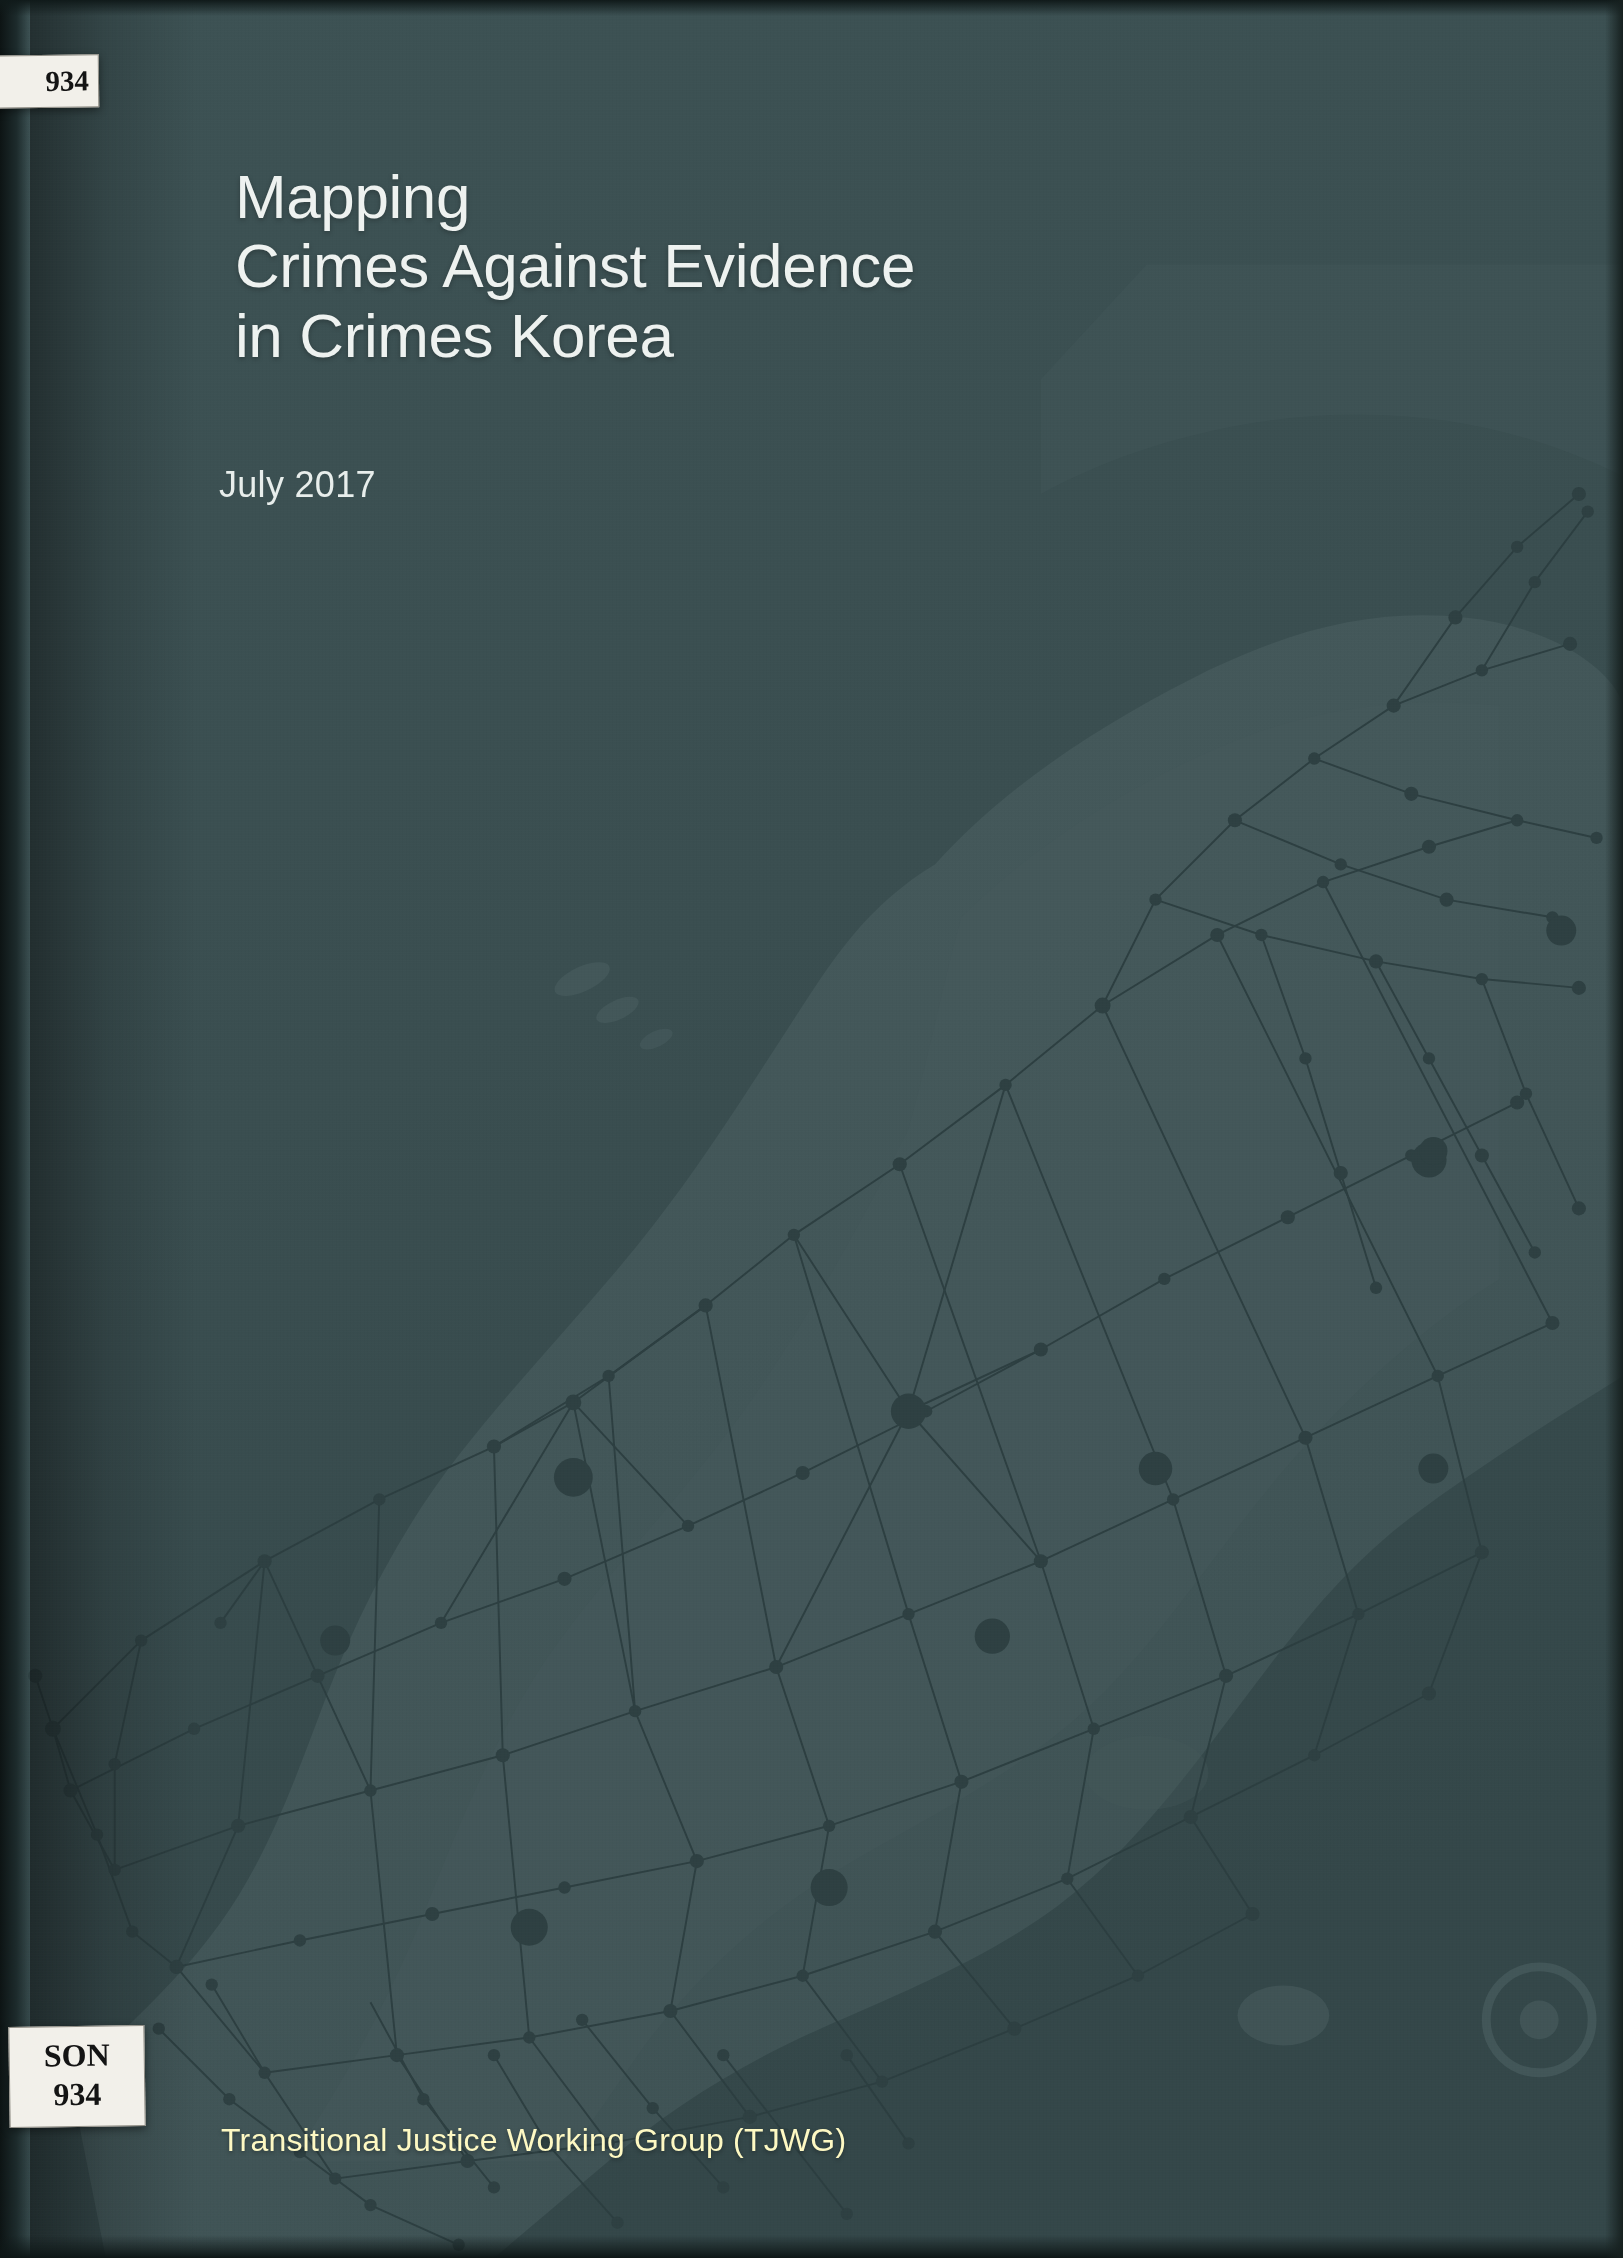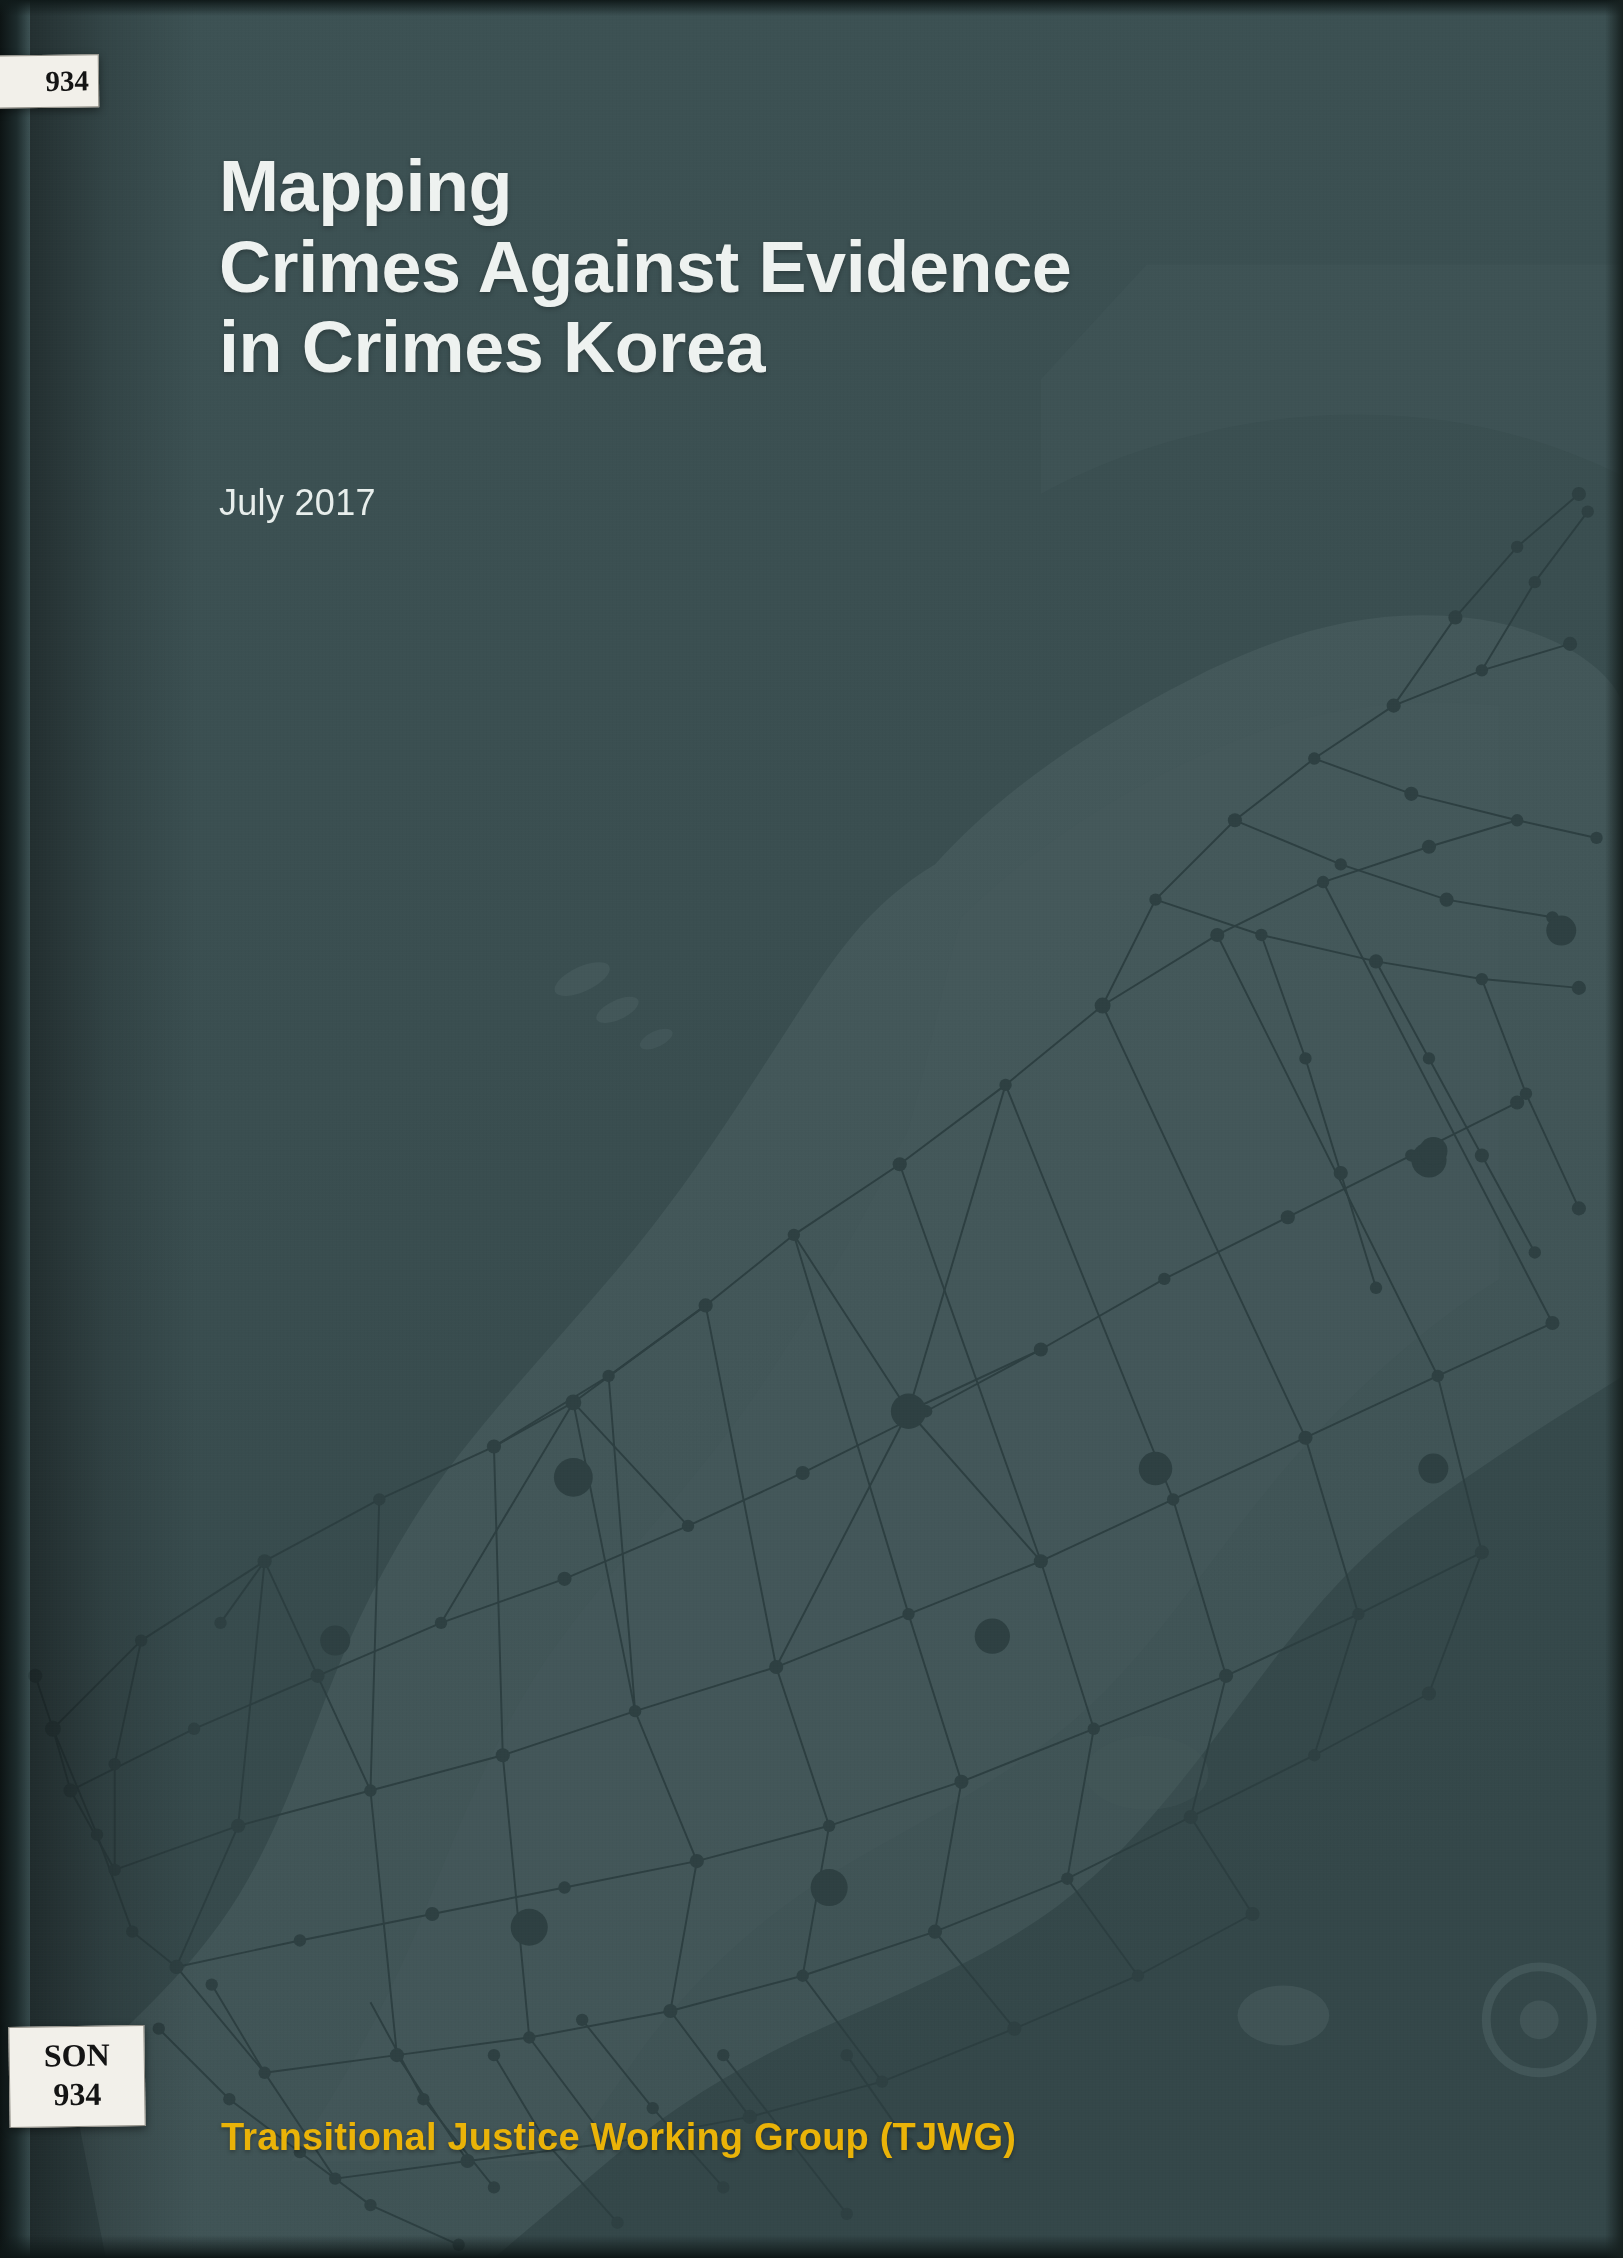--- a/index.html
+++ b/index.html
@@ -84,25 +84,25 @@
   
   .title-block {
     position: absolute;
     left: 219px;
     top: 146px;
     z-index: 20;
     width: 1279px;
   }
   .main-title {
     color: #eef2f0;
-    font-size: 72px;
-    font-weight: bold;
+    font-size: 62px;
+    font-weight: normal;
     line-height: 1.12;
     letter-spacing: -0.4px;
-    margin: 0;
+    margin: 16px;
     text-shadow: 0 1.8px 5.3px rgba(0,0,0,0.25);
   }
   .main-title .line { display: block; }
 
   .subtitle {
     margin-top: 46px;
     color: #e3e9e7;
     font-size: 37px;
     font-weight: normal;
     letter-spacing: 0.2px;
@@ -114,23 +114,23 @@
     font-weight: normal;
     letter-spacing: 0.3px;
   }
 
   
   .publisher {
     position: absolute;
     left: 221px;
     bottom: 99px;
     z-index: 20;
-    color: #eab308;
-    font-size: 38px;
-    font-weight: bold;
+    color: #fef9c3;
+    font-size: 32px;
+    font-weight: normal;
     letter-spacing: 0.2px;
     text-shadow: 0 1.8px 4.4px rgba(0,0,0,0.3);
   }
 
   
   .label-sticker {
     position: absolute;
     z-index: 40;
     background: #f2f0ea;
     border: 1.8px solid #8e8c84;

